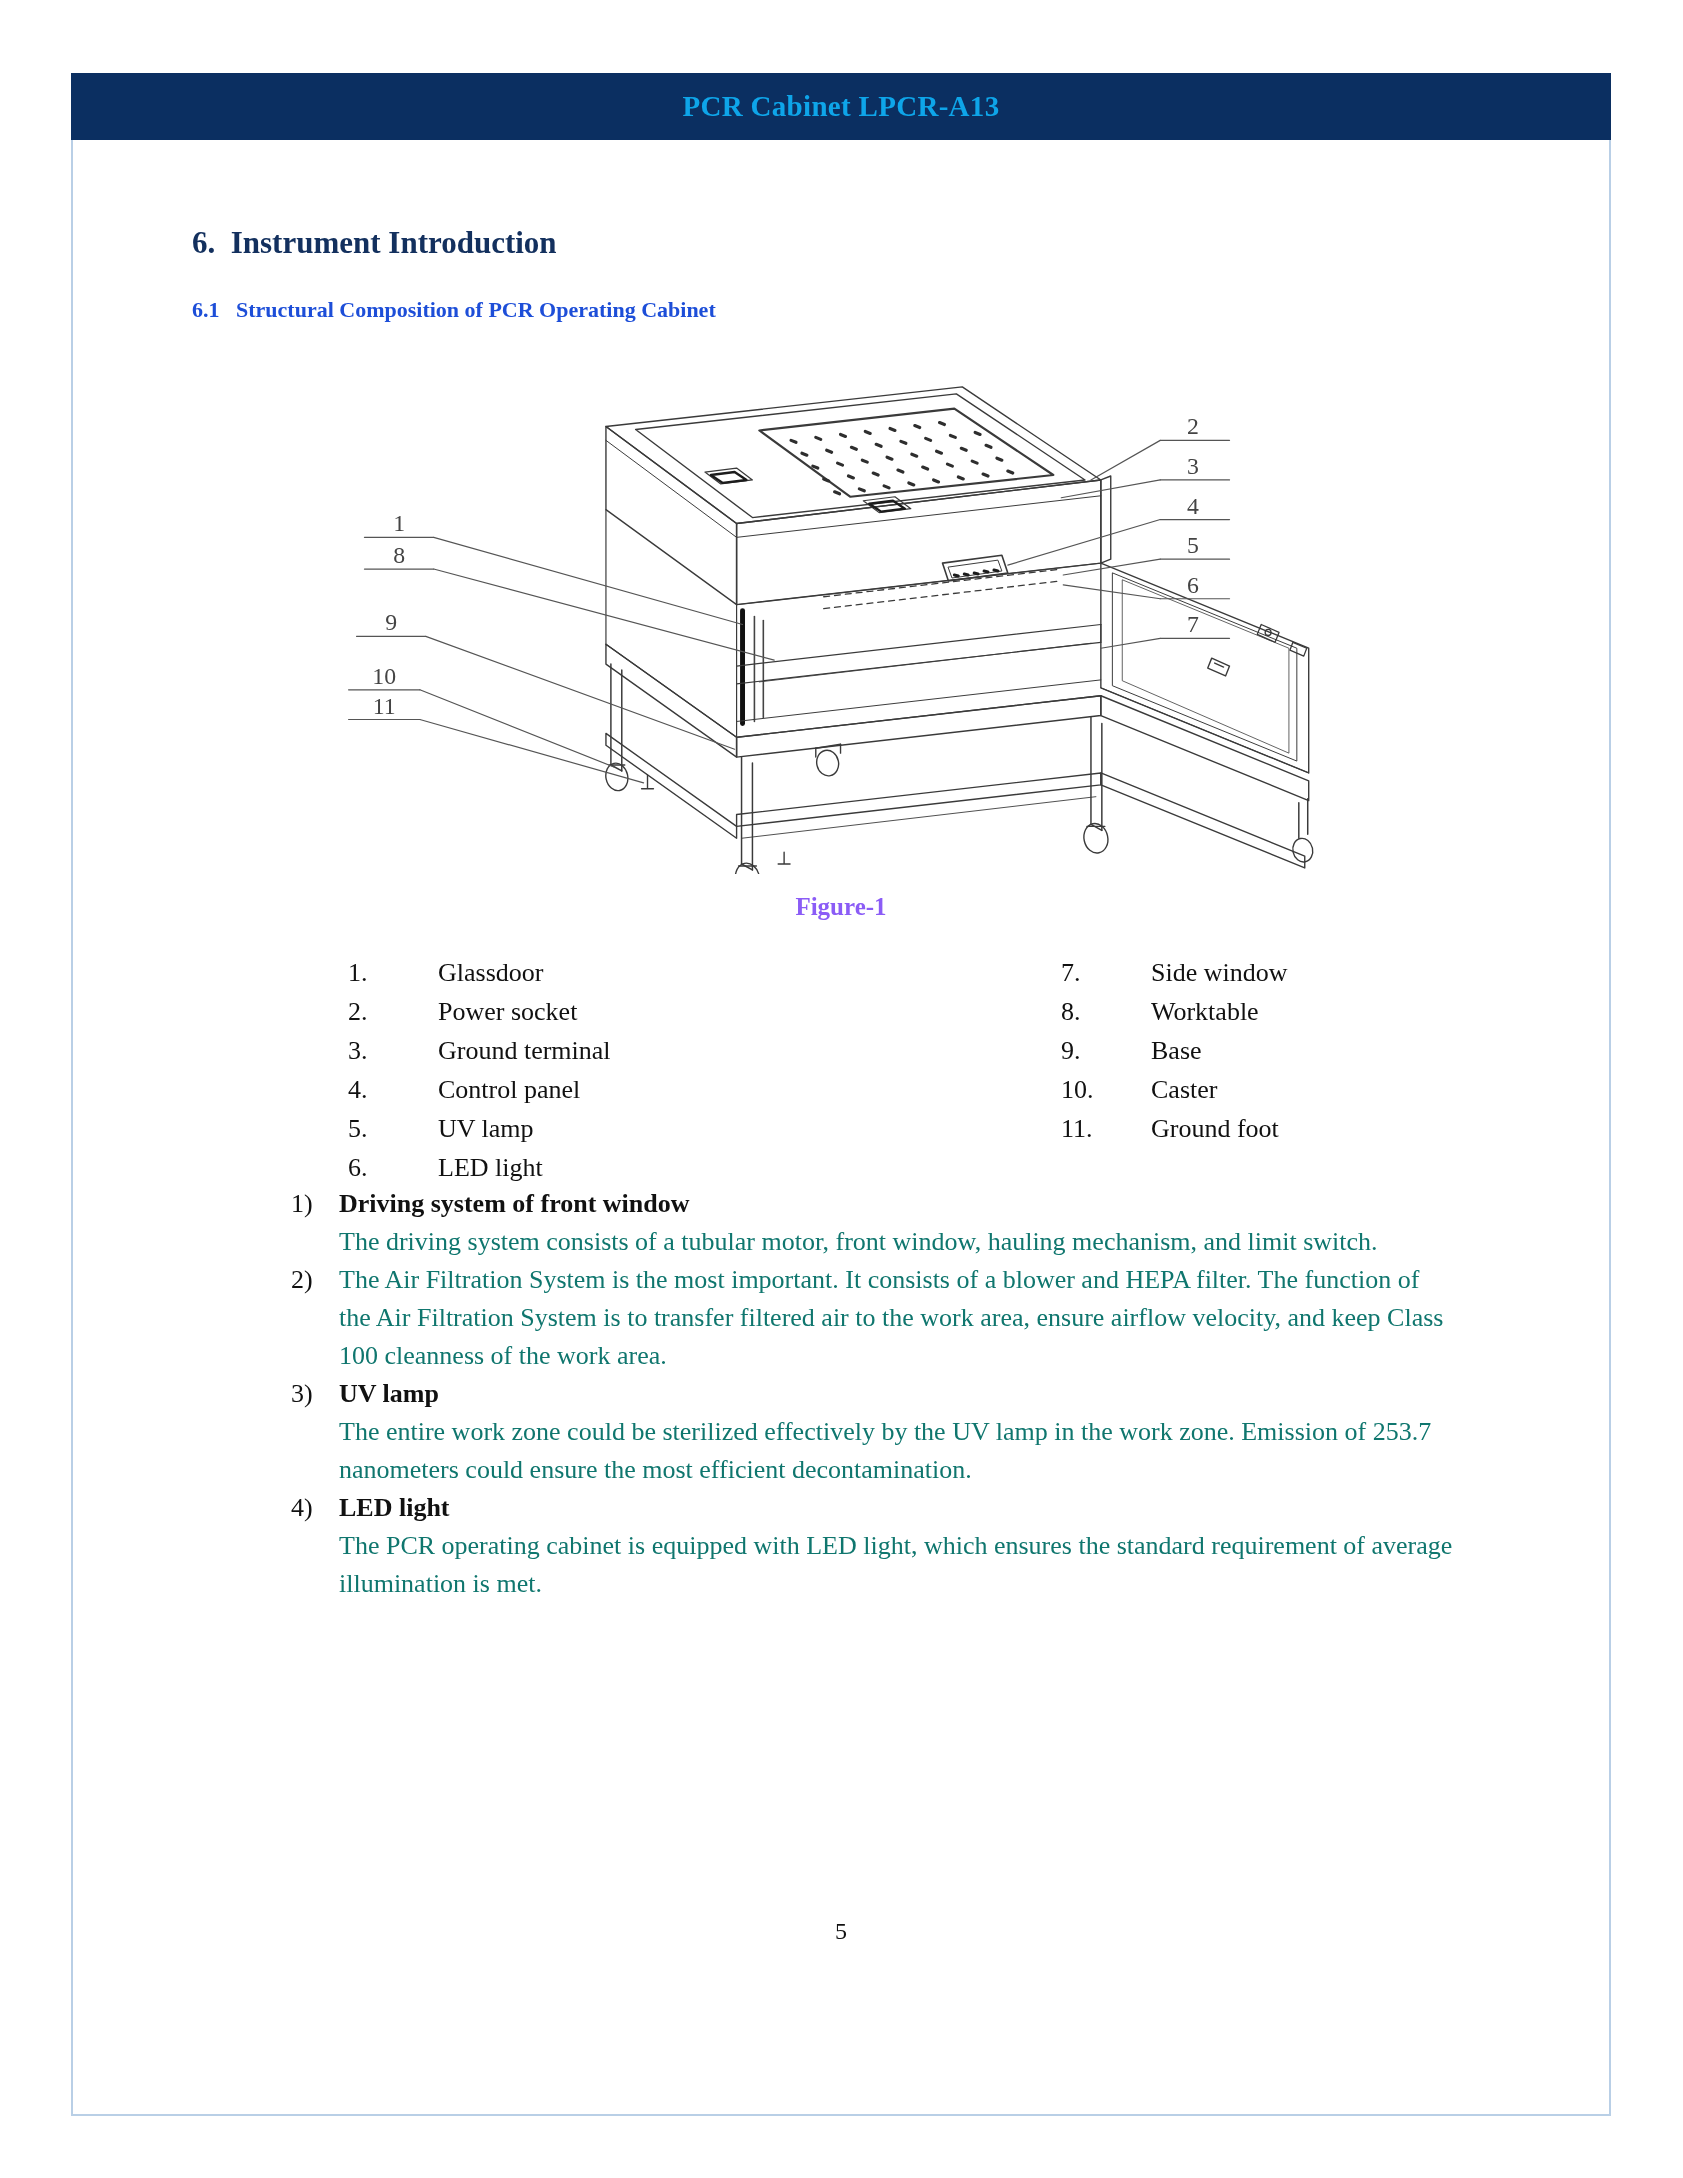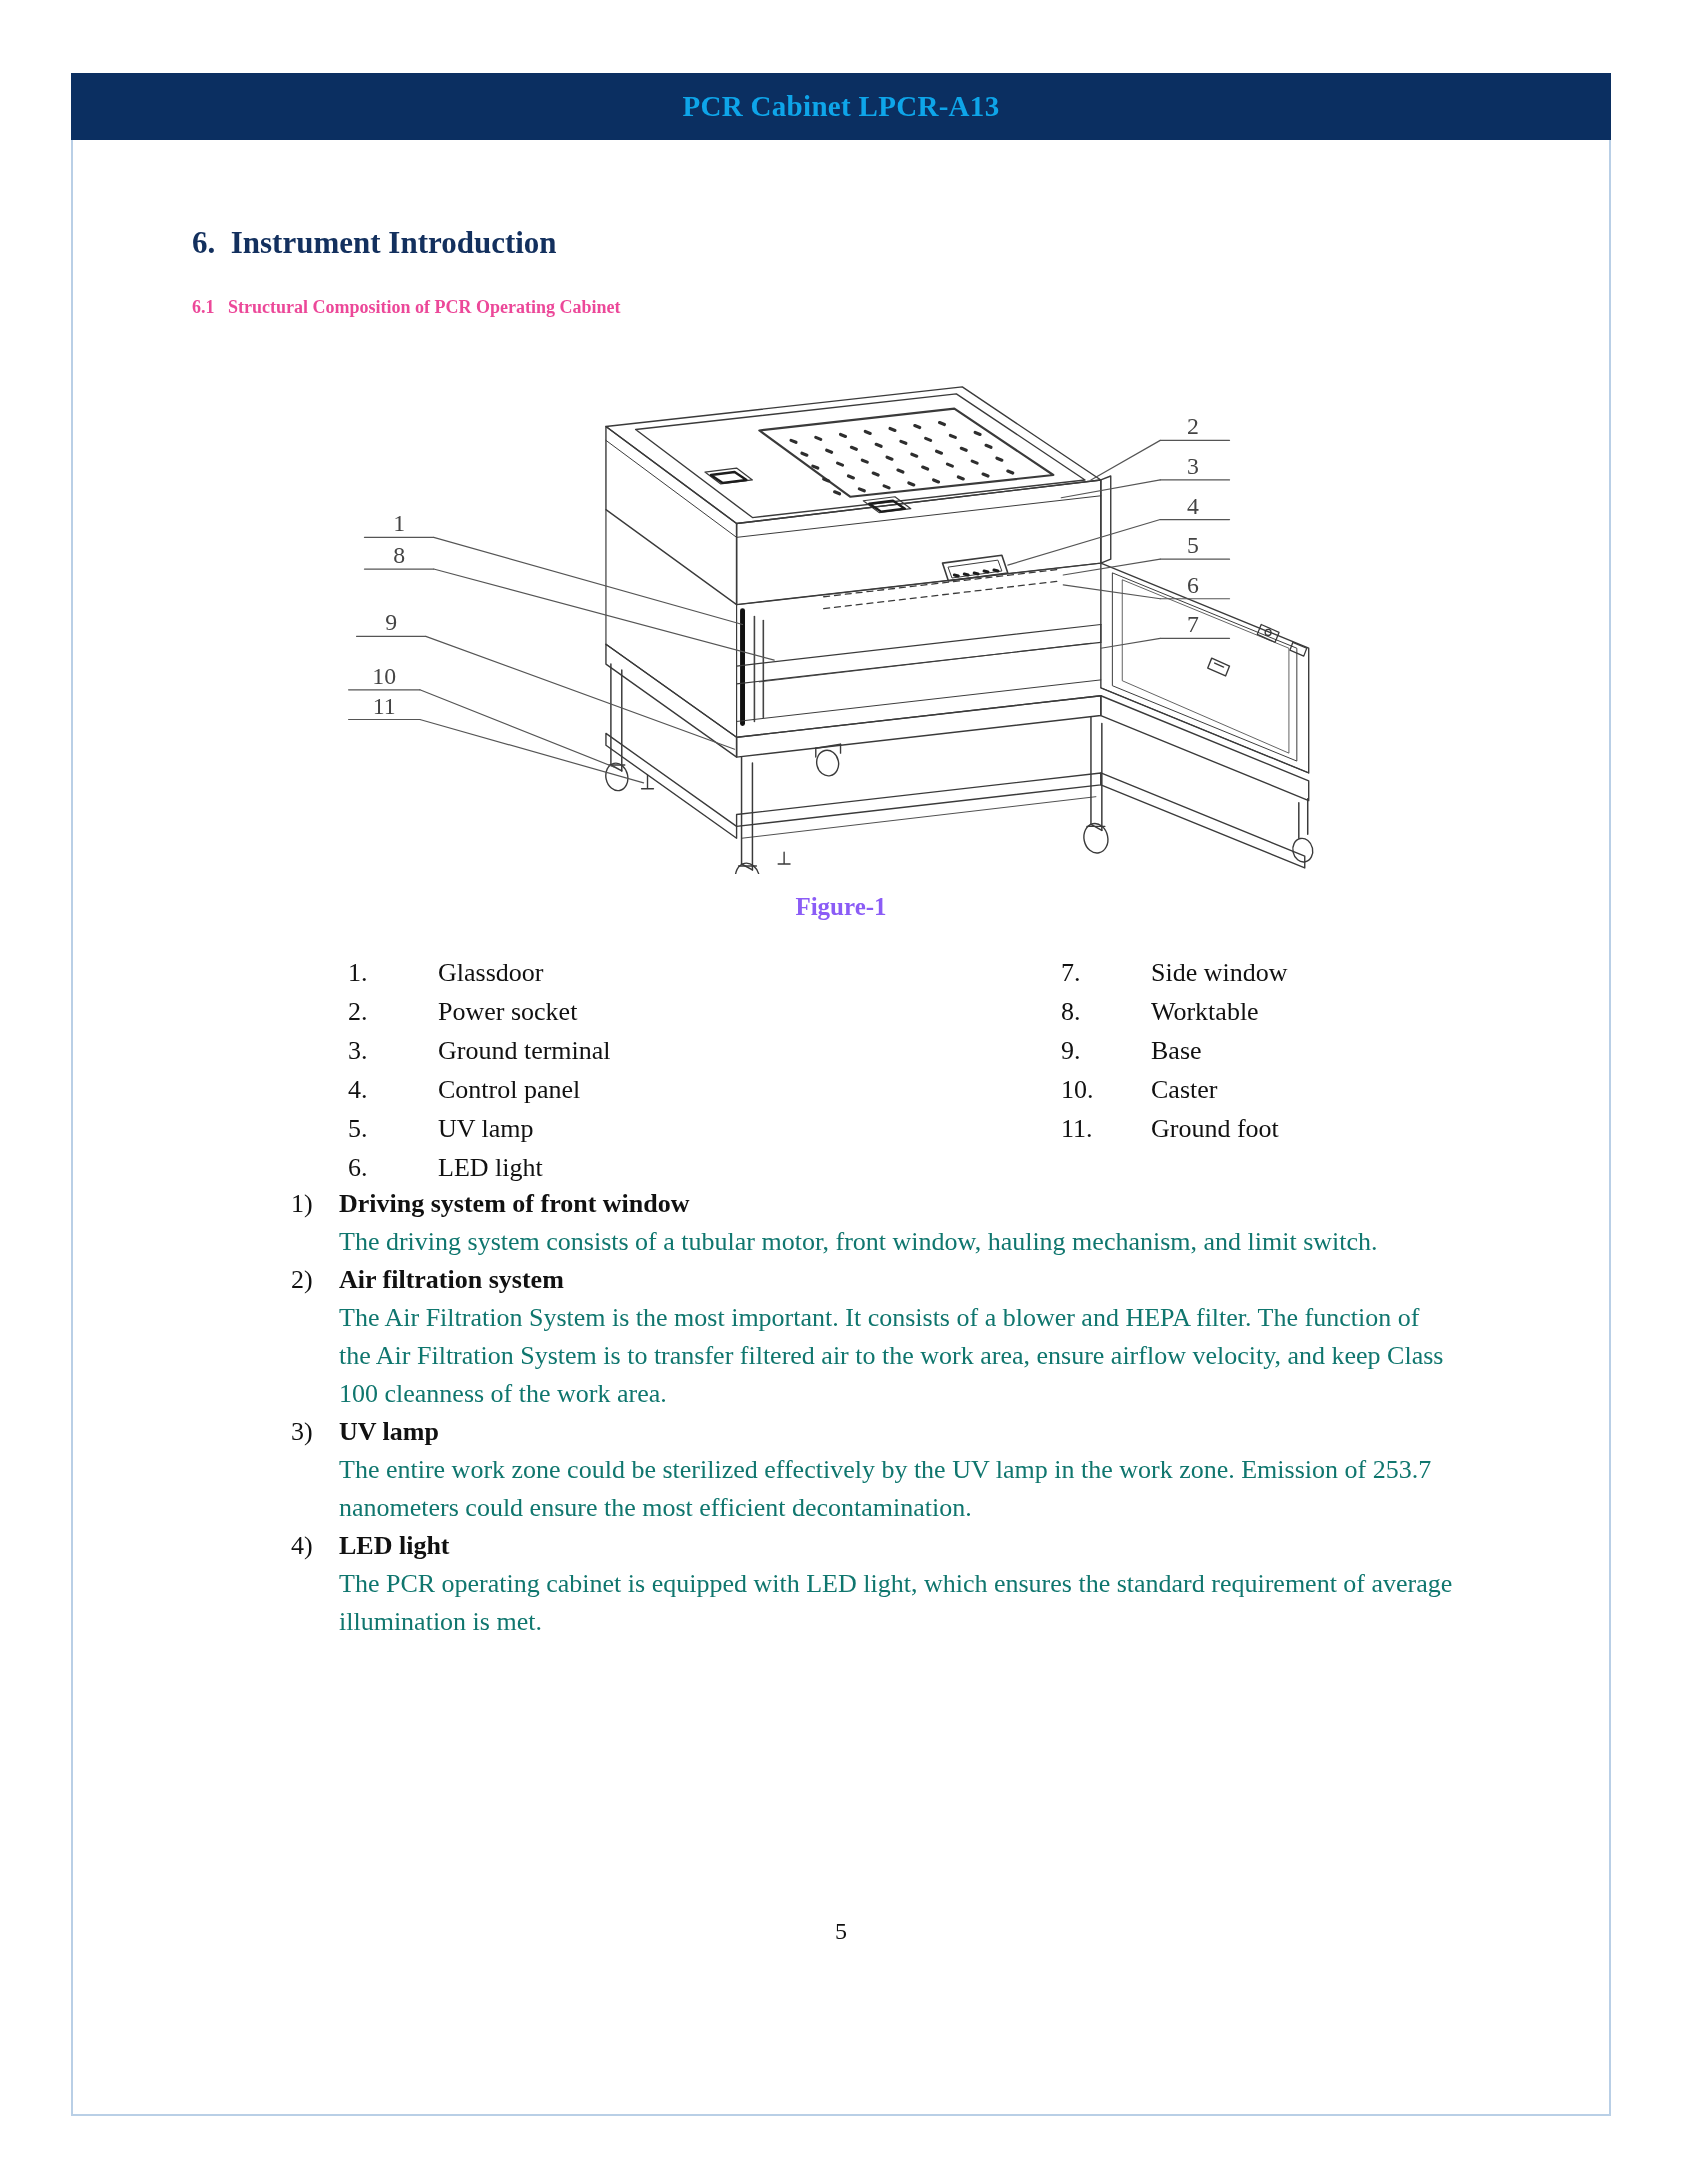--- a/index.html
+++ b/index.html
@@ -60,22 +60,22 @@
     top: 84px;
     color: #13305e;
     font-size: 31px;
     font-weight: bold;
     white-space: pre;
   }
   .h-sub {
     position: absolute;
     left: 121px;
     top: 156px;
-    color: #ec4899;
-    font-size: 18px;
+    color: #1d4ed8;
+    font-size: 22px;
     font-weight: bold;
     white-space: pre;
     font-family: Liberation Serif, serif;
   }
 
   
   .figure-wrap {
     position: absolute;
     left: 238px;
     top: 228px;
@@ -480,21 +480,20 @@
       <div class="detail-marker">1)</div>
       <div class="detail-body">
         <div class="detail-title">Driving system of front window</div>
         <div class="detail-text">The driving system consists of a tubular motor, front window, hauling mechanism, and limit switch.</div>
       </div>
     </div>
 
     <div class="detail-item">
       <div class="detail-marker">2)</div>
       <div class="detail-body">
-        <div class="detail-title">Air filtration system</div>
         <div class="detail-text">The Air Filtration System is the most important. It consists of a blower and HEPA filter. The function of the Air Filtration System is to transfer filtered air to the work area, ensure airflow velocity, and keep Class 100 cleanness of the work area.</div>
       </div>
     </div>
 
     <div class="detail-item">
       <div class="detail-marker">3)</div>
       <div class="detail-body">
         <div class="detail-title">UV lamp</div>
         <div class="detail-text">The entire work zone could be sterilized effectively by the UV lamp in the work zone. Emission of 253.7 nanometers could ensure the most efficient decontamination.</div>
       </div>

